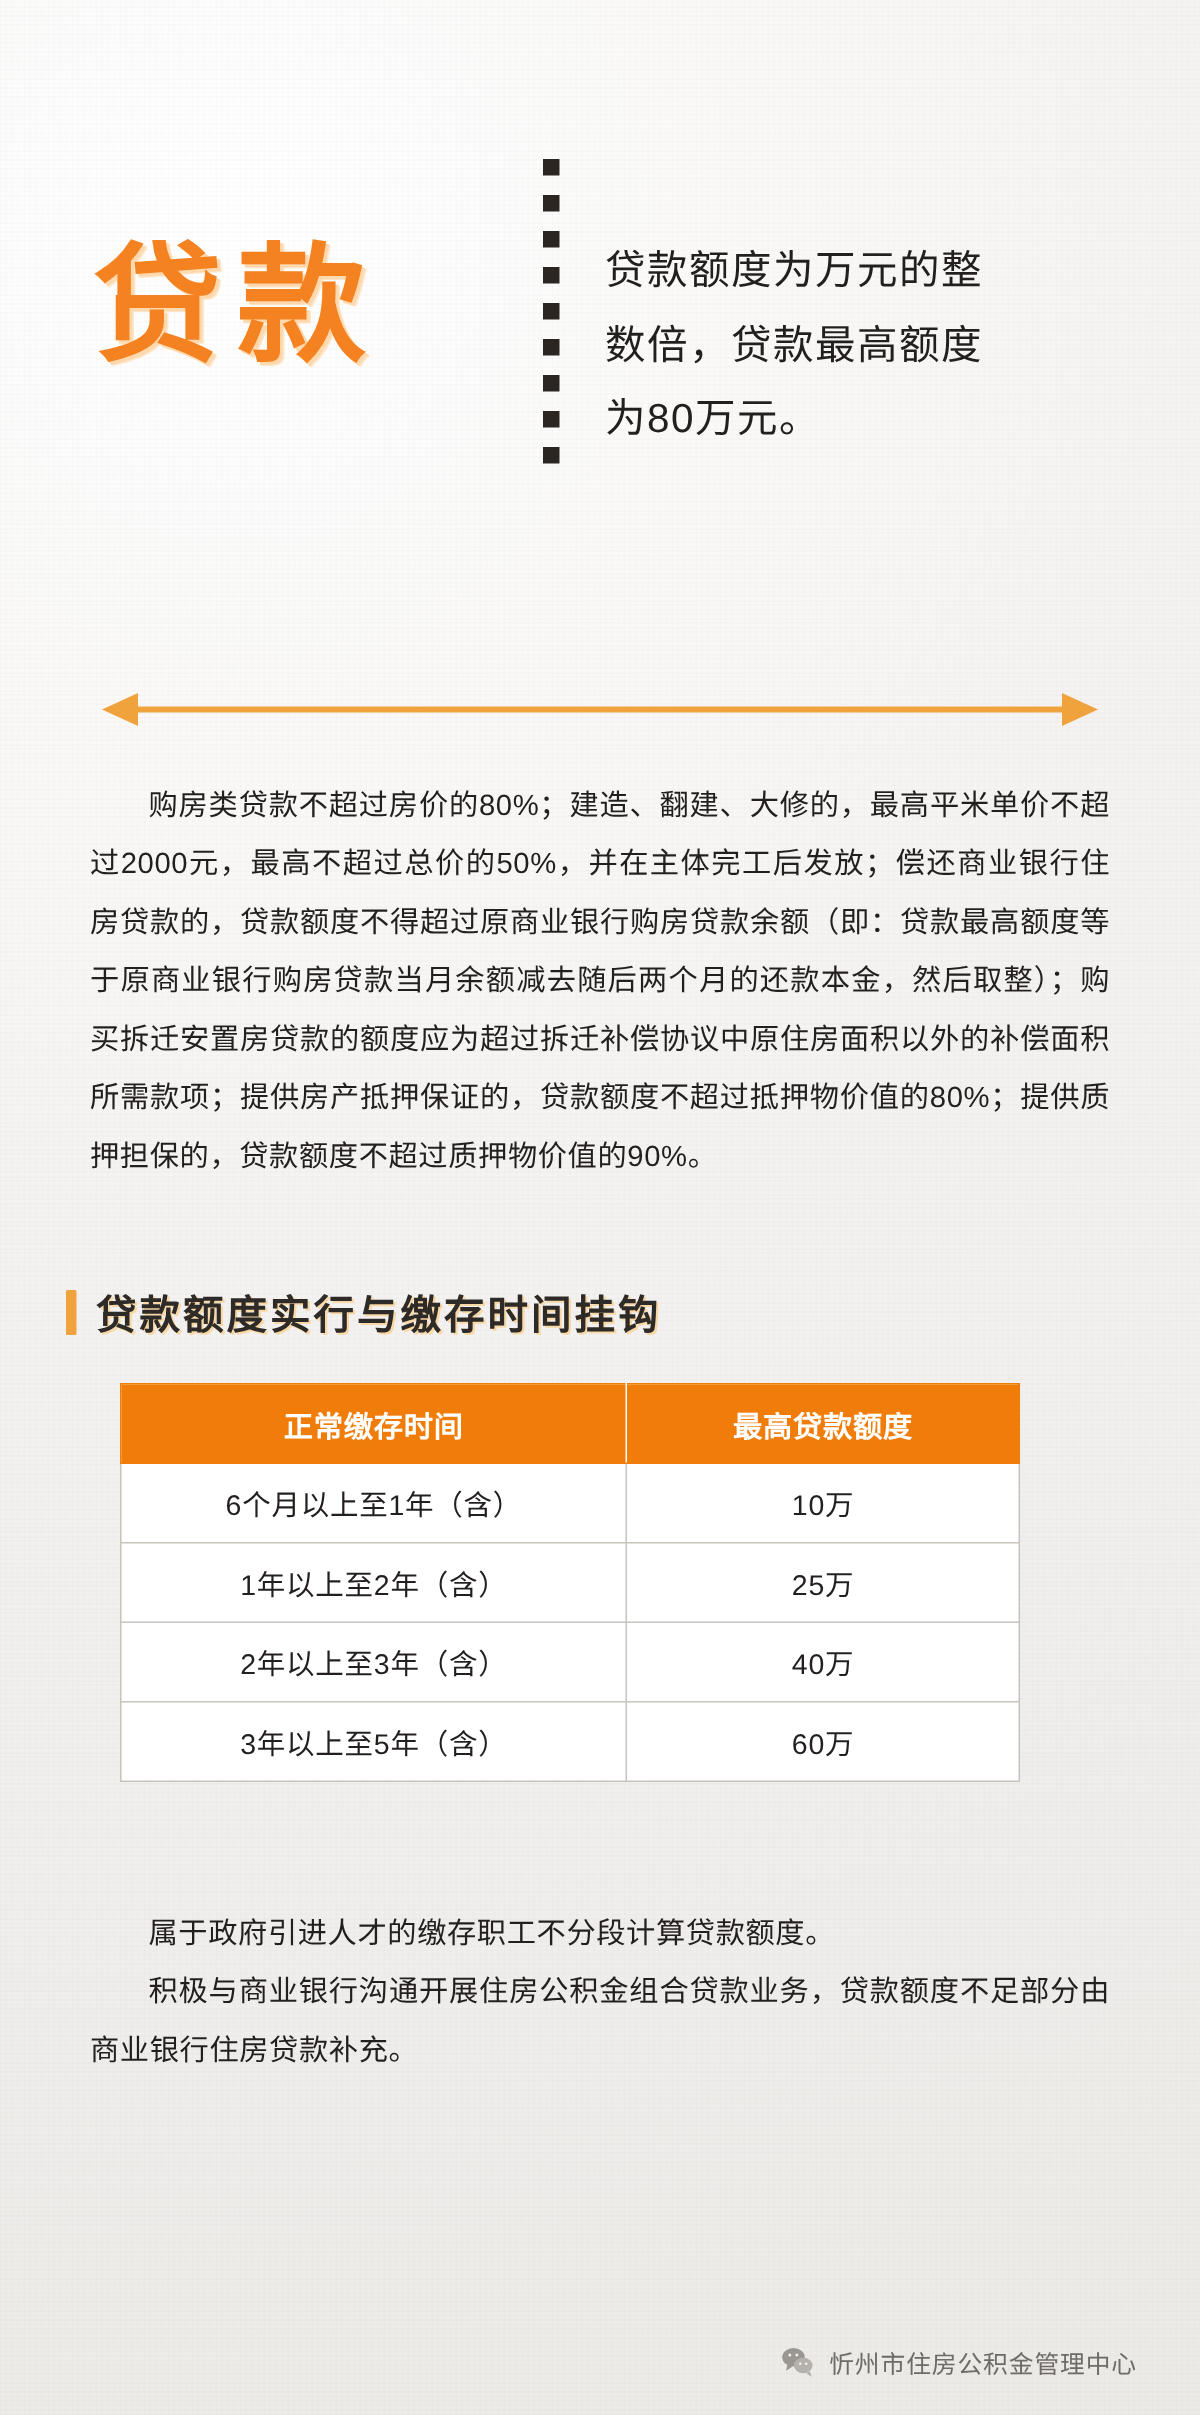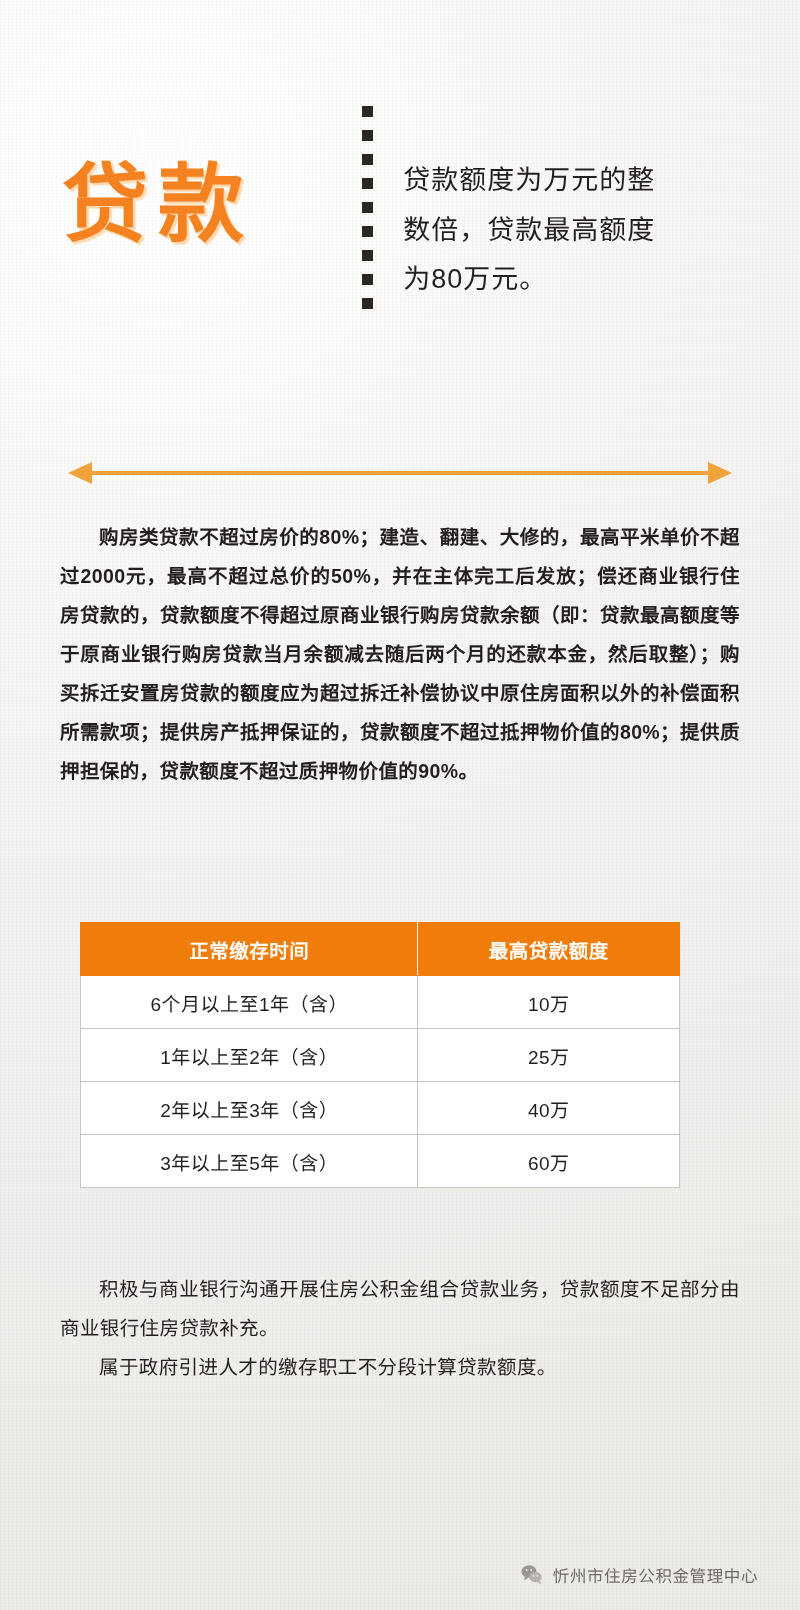--- a/index.html
+++ b/index.html
@@ -100,21 +100,20 @@
   }
   .body-para {
     font-size: 19.5px;
     line-height: 2.0;
     text-align: justify;
     text-justify: inter-ideograph;
     text-indent: 2em;
     letter-spacing: 0.4px;
     color: #231f1e;
     margin: 0;
-    font-weight: bold;
   }
 
   
   .section-heading {
     position: absolute;
     top: 855px;
     left: 44px;
     display: flex;
     align-items: center;
   }
@@ -246,20 +245,24 @@
       <line x1="22" y1="13" x2="642" y2="13" stroke="#f0a33c" stroke-width="4"></line>
       <polygon points="0,13 24,2 24,24" fill="#f0a33c"></polygon>
       <polygon points="664,13 640,2 640,24" fill="#f0a33c"></polygon>
     </svg>
   </div>
 
   <div class="body-block">
     <p class="body-para">购房类贷款不超过房价的80%；建造、翻建、大修的，最高平米单价不超过2000元，最高不超过总价的50%，并在主体完工后发放；偿还商业银行住房贷款的，贷款额度不得超过原商业银行购房贷款余额（即：贷款最高额度等于原商业银行购房贷款当月余额减去随后两个月的还款本金，然后取整）；购买拆迁安置房贷款的额度应为超过拆迁补偿协议中原住房面积以外的补偿面积所需款项；提供房产抵押保证的，贷款额度不超过抵押物价值的80%；提供质押担保的，贷款额度不超过质押物价值的90%。</p>
   </div>
 
+  <div class="section-heading">
+    <span class="heading-bar"></span>
+    <span class="heading-text">贷款额度实行与缴存时间挂钩</span>
+  </div>
 
   <div class="table-wrap">
     <table class="loan-table">
       <colgroup>
           <col class="c1">
           <col class="c2">
         </colgroup>
       <thead>
         <tr>
           <th>正常缴存时间</th>
@@ -281,22 +284,22 @@
         </tr>
         <tr>
           <td>3年以上至5年（含）</td>
           <td>60万</td>
         </tr>
       </tbody>
     </table>
   </div>
 
   <div class="footer-block">
+    <p class="footer-para">属于政府引进人才的缴存职工不分段计算贷款额度。</p>
     <p class="footer-para">积极与商业银行沟通开展住房公积金组合贷款业务，贷款额度不足部分由商业银行住房贷款补充。</p>
-    <p class="footer-para">属于政府引进人才的缴存职工不分段计算贷款额度。</p>
   </div>
 
   <div class="account-bar">
     <div class="account-chip">
       <span class="wechat-icon">
         <svg width="24" height="24" viewBox="0 0 24 24" xmlns="http://www.w3.org/2000/svg">
           <ellipse cx="9" cy="8.5" rx="7.5" ry="6.2" fill="#9a9691"></ellipse>
           <polygon points="5,13 4,17.5 8.2,14.8" fill="#9a9691"></polygon>
           <ellipse cx="15.5" cy="14" rx="6.2" ry="5.2" fill="#b5b1ac"></ellipse>
           <polygon points="20,18 21.2,21.5 17.5,19.4" fill="#b5b1ac"></polygon>

